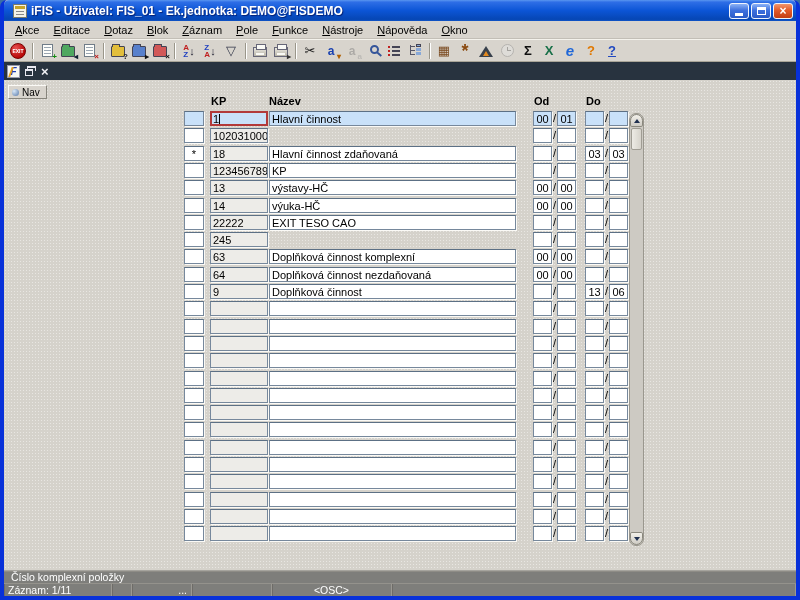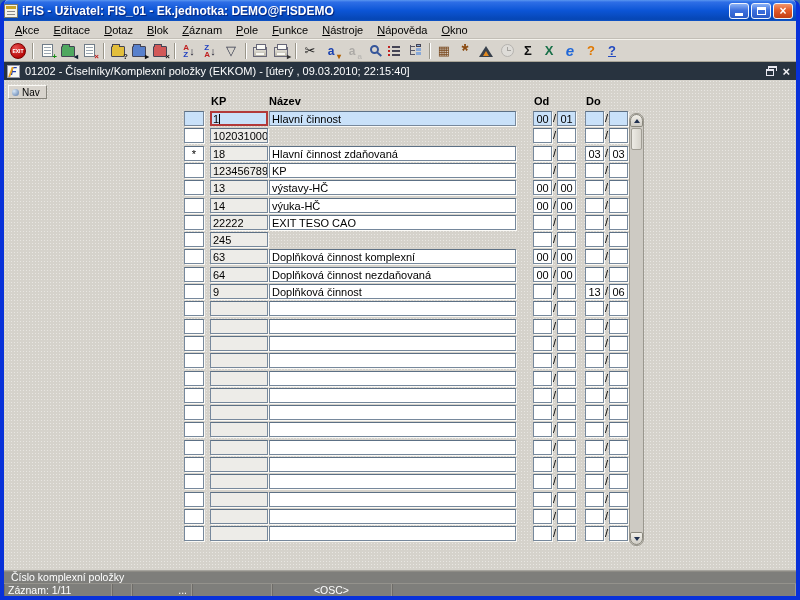--- a/index.html
+++ b/index.html
@@ -7,21 +7,21 @@
   body { font-family:"Liberation Sans", sans-serif; font-size:11px; background:#3A6EA5; }
 
   .window{ width:800px; height:600px;
     border-left:4px solid var(--window_border); border-right:4px solid var(--window_border);
     border-bottom:4px solid var(--window_border); border-radius:7px 7px 0 0;
     display:flex; flex-direction:column; background:var(--chrome_gray); }
 
   
   .titlebar{ height:21px; flex:0 0 21px; border-radius:5px 5px 0 0;
     background:linear-gradient(180deg,#5A96F0 0%, #2E6EE6 10%, var(--titlebar_blue) 50%, #0646B4 92%, #1055C8 100%);
-    display:flex; align-items:center; padding:0 3px 0 0; }
+    display:flex; align-items:center; padding:0 3px 0 9px; }
   .titlebar .ttl{ color:#fff; font-weight:bold; font-size:12px; text-shadow:1px 1px 1px rgba(0,0,60,.6);
     flex:1; white-space:nowrap; overflow:hidden; }
   .appicon{ width:14px; height:14px; margin-right:4px; background:#F4F2E8; border:1px solid #7A7A6A;
     position:relative; flex:0 0 14px; }
   .appicon::before{ content:""; position:absolute; left:1px; right:1px; top:1px; height:3px; background:#C8A428; }
   .appicon::after{ content:""; position:absolute; left:2px; right:2px; top:6px; height:1px; background:#888;
     box-shadow:0 3px 0 #888; }
   .winbtn{ width:20px; height:16px; margin-left:2px; border:1px solid #F0F4FC; border-radius:3px;
     display:flex; align-items:center; justify-content:center; position:relative;
     background:linear-gradient(180deg,#8CB2F6,#3E71DE 45%,#2B5BC8); }
@@ -283,21 +283,20 @@
       <span class="tb">
         <span class="g" style="color: rgb(224, 120, 0); font-size: 13px; font-weight: bold;">?</span>
       </span>
       <span class="tb">
         <span class="g" style="color: rgb(32, 72, 192); font-size: 13px; font-weight: bold; text-decoration: underline;">?</span>
       </span>
     </div>
 
   <div class="mdibar">
     <span class="mdiicon">F</span>
-    <span class="mdi-ttl">01202 - Číselníky/Komplexní položky (EKKOM) - [úterý , 09.03.2010; 22:15:40]</span>
     <span class="mdibtns">
       <span class="g-restore"></span>
       <span class="mdi-x">×</span>
     </span>
   </div>
 
   <div class="canvas" id="canvas">
     <span class="navbtn">
       <span class="navorb"></span>
       <span>Nav</span>

